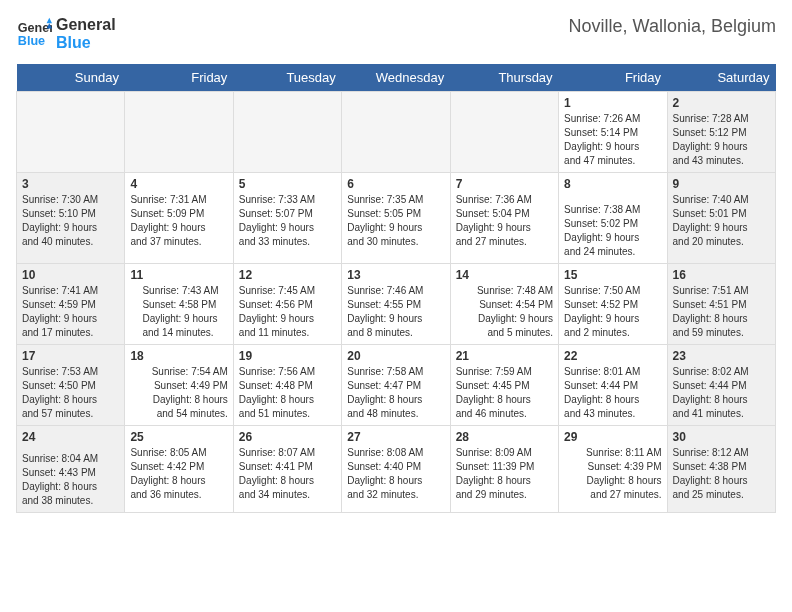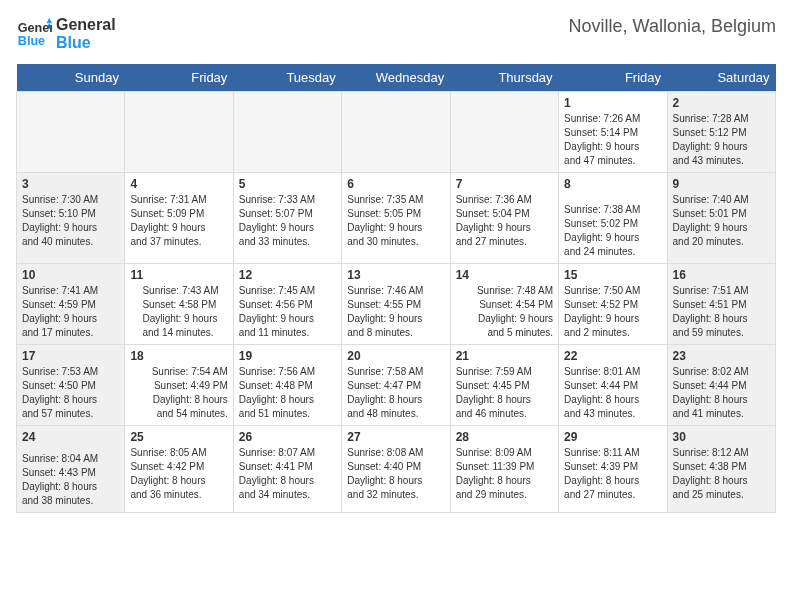--- a/index.html
+++ b/index.html
@@ -316,21 +316,21 @@
         </td>
         <td>
           <span class="day-num">28</span>
           <div class="day-info" style="white-space: pre-line;">Sunrise: 8:09 AM
 Sunset: 11:39 PM
 Daylight: 8 hours
 and 29 minutes.</div>
         </td>
         <td>
           <span class="day-num">29</span>
-          <div class="day-info" style="white-space: pre-line;">Sunrise: 8:11 AM
+          <div class="day-info" style="white-space: pre-line; text-align: right;">Sunrise: 8:11 AM
 Sunset: 4:39 PM
 Daylight: 8 hours
 and 27 minutes.</div>
         </td>
         <td class="weekend">
           <span class="day-num">30</span>
           <div class="day-info" style="white-space: pre-line;">Sunrise: 8:12 AM
 Sunset: 4:38 PM
 Daylight: 8 hours
 and 25 minutes.</div>

